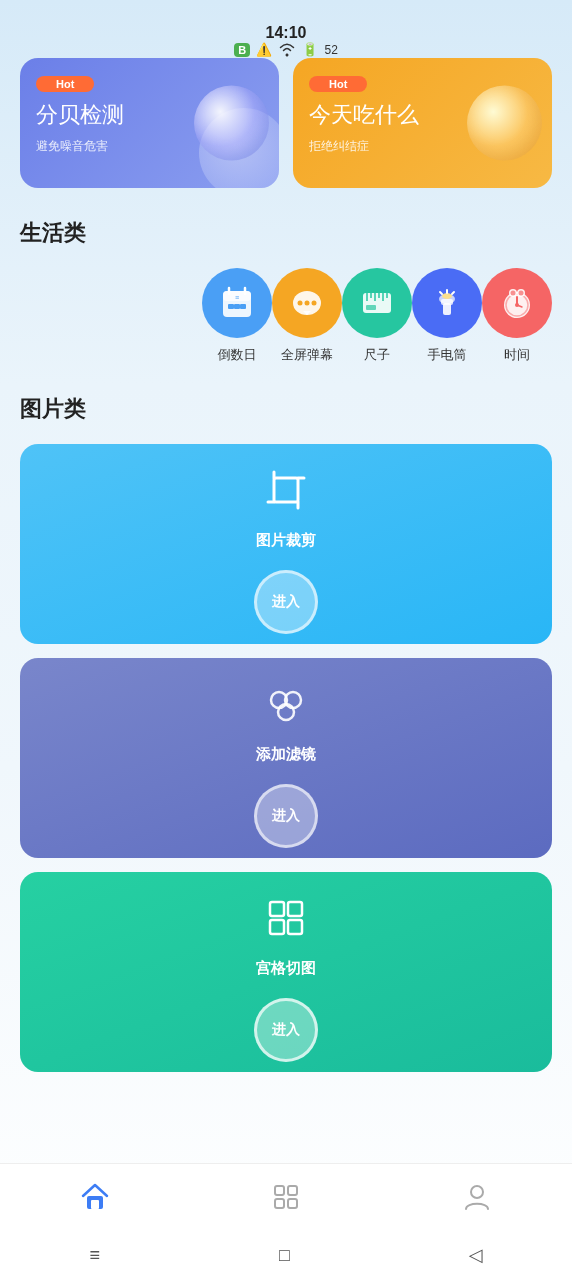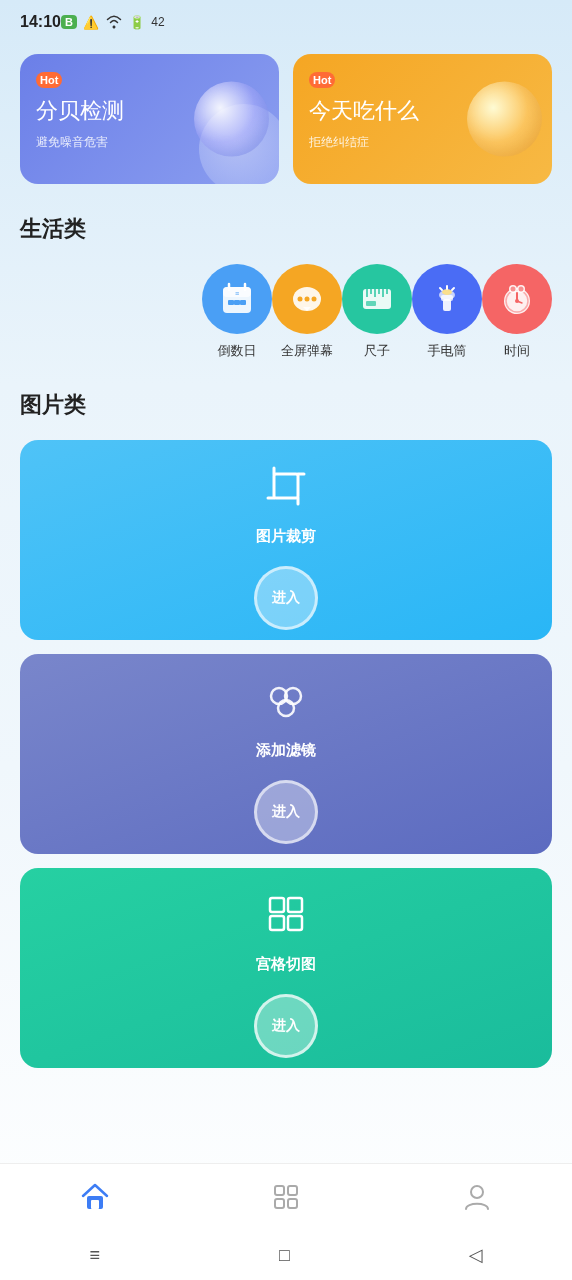--- a/index.html
+++ b/index.html
@@ -9,22 +9,23 @@
       min-height: 1280px;
       background: linear-gradient(180deg, #d6eaf8 0%, #eaf4fb 30%, #f0f7fc 60%, #ffffff 100%);
       font-family: -apple-system, 'PingFang SC', 'Hiragino Sans GB', sans-serif;
       overflow-x: hidden;
     }
 
     
     .status-bar {
       display: flex;
       align-items: center;
-      padding: 8px 20px;
+      padding: 24px 20px;
       height: 44px;
+      flex-direction: column;
     }
     .status-time {
       font-size: 16px;
       font-weight: 600;
       color: #222;
     }
     .status-icons {
       display: flex;
       align-items: center;
       gap: 6px;
@@ -48,21 +49,21 @@
       background: linear-gradient(135deg, #6b7fe8 0%, #8b9ef0 100%);
     }
     .banner-card-right {
       background: linear-gradient(135deg, #f5a623 0%, #f7b944 100%);
     }
     .hot-badge {
       display: inline-block;
       background: #ff6b35;
       color: white;
       font-size: 11px;
-      padding: 2px 4px;
+      padding: 2px 20px;
       border-radius: 10px;
       margin-bottom: 8px;
       font-weight: 600;
     }
     .banner-title {
       font-size: 22px;
       font-weight: 400;
       color: white;
       display: block;
       margin-bottom: 6px;
@@ -236,21 +237,21 @@
     <span style="background:#4caf50;color:white;border-radius:4px;font-size:11px;padding:1px 4px;font-weight:700;">B</span>
     <span style="font-size:13px;">⚠️</span>
 
     <svg width="18" height="14" viewBox="0 0 18 14">
       <path d="M9 10.5 C9.8 10.5 10.5 11.2 10.5 12 C10.5 12.8 9.8 13.5 9 13.5 C8.2 13.5 7.5 12.8 7.5 12 C7.5 11.2 8.2 10.5 9 10.5Z" fill="#333"></path>
       <path d="M5.5 7.5 C6.8 6.2 8.3 5.5 9 5.5 C9.7 5.5 11.2 6.2 12.5 7.5" fill="none" stroke="#333" stroke-width="1.5" stroke-linecap="round"></path>
       <path d="M2.5 4.5 C4.5 2.4 6.7 1.2 9 1.2 C11.3 1.2 13.5 2.4 15.5 4.5" fill="none" stroke="#333" stroke-width="1.5" stroke-linecap="round"></path>
     </svg>
 
     <span style="font-size:13px;color:#333;">🔋</span>
-    <span style="font-size:12px;color:#333;">42</span>
+    <span style="font-size:12px;color:#333;">52</span>
   </div>
 </div>
 
 <div class="banner-area">
 
   <div class="banner-card banner-card-left">
     <span class="hot-badge">Hot</span>
     <span class="banner-title">分贝检测</span>
     <span class="banner-subtitle">避免噪音危害</span>
     <div class="banner-orb banner-orb-left"></div>

